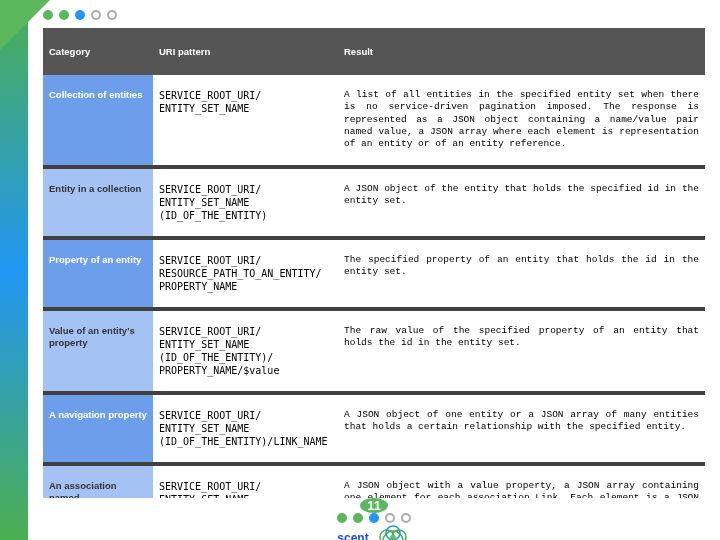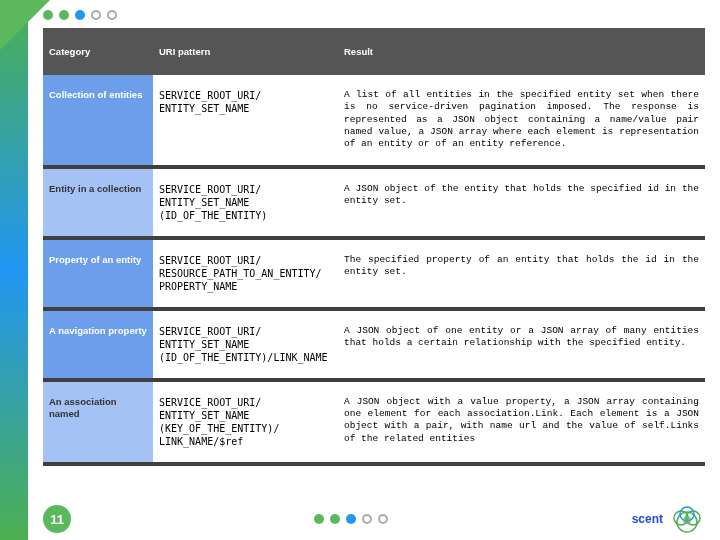--- a/index.html
+++ b/index.html
@@ -134,20 +134,21 @@
       position: absolute;
       bottom: 0;
       left: 28px;
       right: 0;
       height: 42px;
       display: flex;
       align-items: center;
       justify-content: space-between;
       padding: 0 15px;
       background: #fff;
+      flex-direction: column;
     }
 
     .page-number {
       font-size: 13px;
       font-weight: bold;
       color: #333;
       background: #5cb85c;
       color: #fff;
       width: 28px;
       height: 28px;
@@ -214,20 +215,28 @@
 (ID_OF_THE_ENTITY)</td>
           <td>A JSON object of the entity that holds the specified id in the entity set.</td>
         </tr>
         <tr class="row-property">
           <td>Property of an entity</td>
           <td style="white-space: pre;">SERVICE_ROOT_URI/
 RESOURCE_PATH_TO_AN_ENTITY/
 PROPERTY_NAME</td>
           <td>The specified property of an entity that holds the id in the entity set.</td>
         </tr>
+        <tr class="row-value">
+          <td>Value of an entity's property</td>
+          <td style="white-space: pre;">SERVICE_ROOT_URI/
+ENTITY_SET_NAME
+(ID_OF_THE_ENTITY)/
+PROPERTY_NAME/$value</td>
+          <td>The raw value of the specified property of an entity that holds the id in the entity set.</td>
+        </tr>
         <tr class="row-navprop">
           <td>A navigation property</td>
           <td style="white-space: pre;">SERVICE_ROOT_URI/
 ENTITY_SET_NAME
 (ID_OF_THE_ENTITY)/LINK_NAME</td>
           <td>A JSON object of one entity or a JSON array of many entities that holds a certain relationship with the specified entity.</td>
         </tr>
         <tr class="row-assoc">
           <td>An association named</td>
           <td style="white-space: pre;">SERVICE_ROOT_URI/

